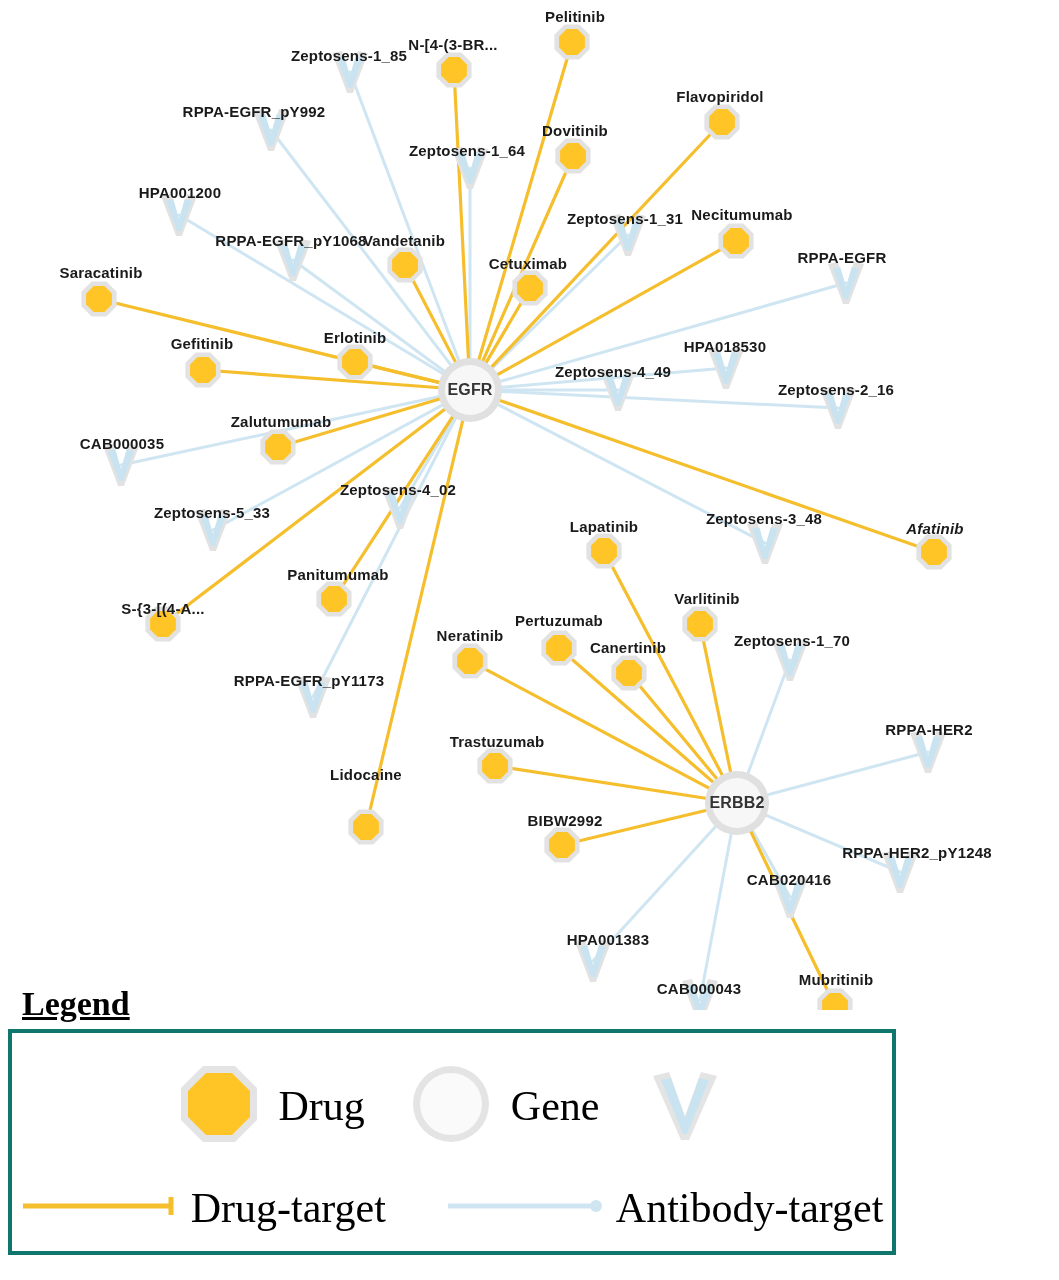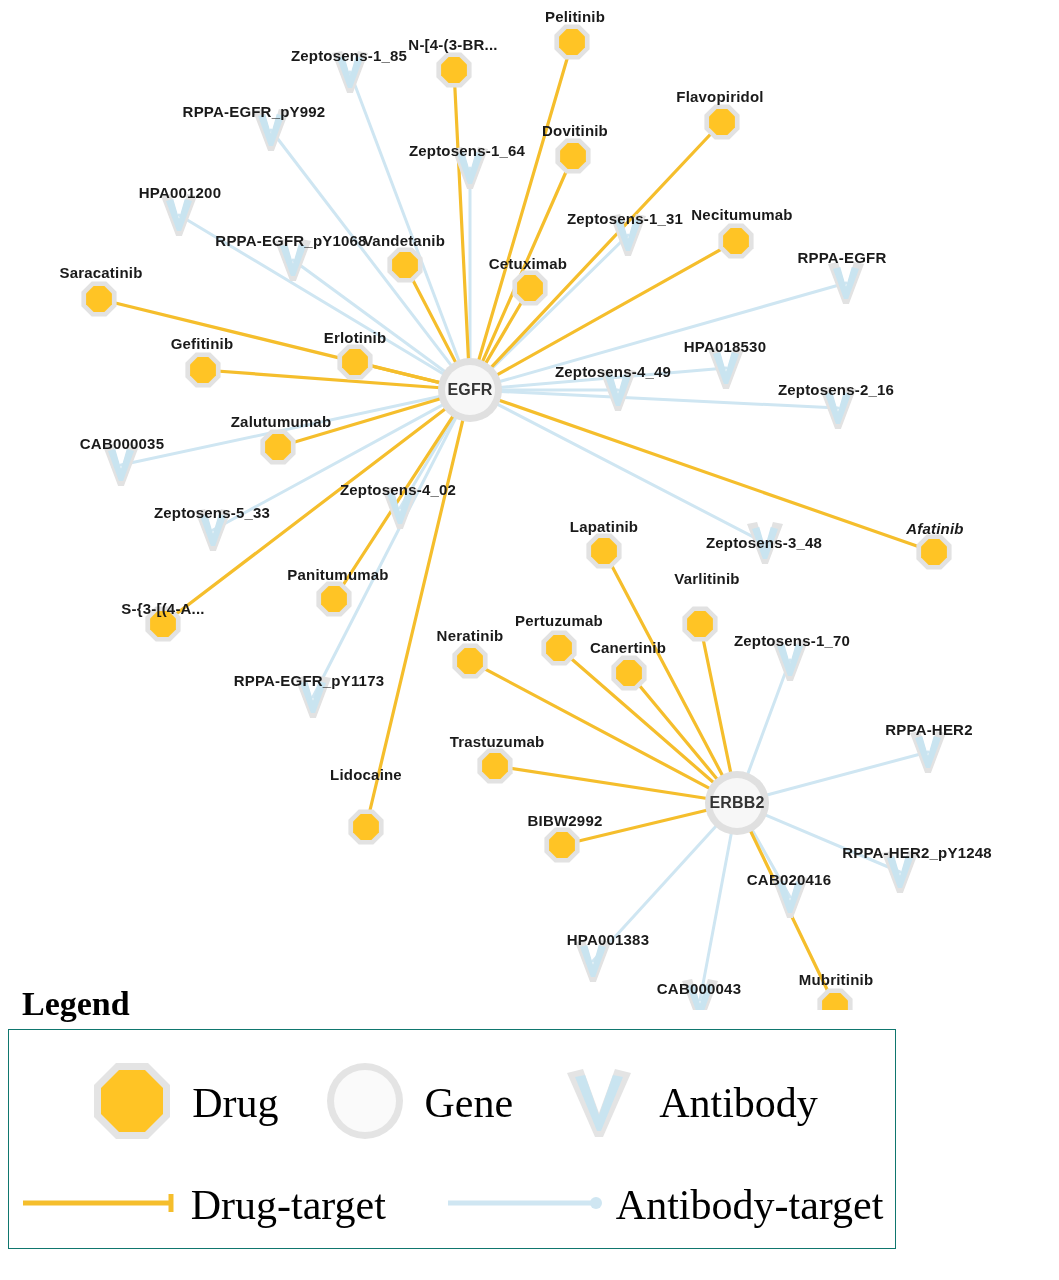--- a/index.html
+++ b/index.html
@@ -39,32 +39,33 @@
   .gene-label {
     font-size: 16px;
     font-weight: bold;
     color: #333;
   }
   .legend-wrap {
     position: absolute;
     left: 0;
     top: 985px;
     width: 904px;
+    text-decoration: underline;
   }
   .legend-title {
     font-family: "Liberation Serif", serif;
     font-size: 34px;
     font-weight: bold;
     color: #000;
     margin-left: 22px;
     margin-bottom: 6px;
   }
   .legend-box {
     margin: 0 8px;
-    border: 1px solid #0f766e;
+    border: 4px solid #0f766e;
     height: 218px;
     position: relative;
     background: #fff;
   }
   .legend-row-1 {
     position: absolute;
     top: 18px;
     left: 0;
     width: 100%;
     height: 110px;
@@ -255,21 +256,21 @@
       <div class="node-label" style="left: 742px; top: 214px;">Necitumumab</div>
       <div class="node-label" style="left: 404px; top: 240px;">Vandetanib</div>
       <div class="node-label" style="left: 528px; top: 263px;">Cetuximab</div>
       <div class="node-label" style="left: 101px; top: 272px;">Saracatinib</div>
       <div class="node-label" style="left: 355px; top: 337px;">Erlotinib</div>
       <div class="node-label" style="left: 202px; top: 343px;">Gefitinib</div>
       <div class="node-label" style="left: 281px; top: 421px;">Zalutumumab</div>
       <div class="node-label" style="left: 935px; top: 528px; font-style: italic;">Afatinib</div>
       <div class="node-label" style="left: 604px; top: 526px;">Lapatinib</div>
       <div class="node-label" style="left: 338px; top: 574px;">Panitumumab</div>
-      <div class="node-label" style="left: 707px; top: 578px;">Varlitinib</div>
+      <div class="node-label" style="left: 707px; top: 598px;">Varlitinib</div>
       <div class="node-label" style="left: 163px; top: 608px;">S-{3-[(4-A...</div>
       <div class="node-label" style="left: 559px; top: 620px;">Pertuzumab</div>
       <div class="node-label" style="left: 470px; top: 635px;">Neratinib</div>
       <div class="node-label" style="left: 628px; top: 647px;">Canertinib</div>
       <div class="node-label" style="left: 497px; top: 741px;">Trastuzumab</div>
       <div class="node-label" style="left: 366px; top: 774px;">Lidocaine</div>
       <div class="node-label" style="left: 565px; top: 820px;">BIBW2992</div>
       <div class="node-label" style="left: 836px; top: 979px;">Mubritinib</div>
       <div class="node-label" style="left: 349px; top: 55px;">Zeptosens-1_85</div>
       <div class="node-label" style="left: 254px; top: 111px;">RPPA-EGFR_pY992</div>
@@ -277,21 +278,21 @@
       <div class="node-label" style="left: 180px; top: 192px;">HPA001200</div>
       <div class="node-label" style="left: 625px; top: 218px;">Zeptosens-1_31</div>
       <div class="node-label" style="left: 291px; top: 240px;">RPPA-EGFR_pY1068</div>
       <div class="node-label" style="left: 842px; top: 257px;">RPPA-EGFR</div>
       <div class="node-label" style="left: 725px; top: 346px;">HPA018530</div>
       <div class="node-label" style="left: 613px; top: 371px;">Zeptosens-4_49</div>
       <div class="node-label" style="left: 836px; top: 389px;">Zeptosens-2_16</div>
       <div class="node-label" style="left: 122px; top: 443px;">CAB000035</div>
       <div class="node-label" style="left: 398px; top: 489px;">Zeptosens-4_02</div>
       <div class="node-label" style="left: 212px; top: 512px;">Zeptosens-5_33</div>
-      <div class="node-label" style="left: 764px; top: 542px;">Zeptosens-3_48</div>
+      <div class="node-label" style="left: 764px; top: 518px;">Zeptosens-3_48</div>
       <div class="node-label" style="left: 792px; top: 640px;">Zeptosens-1_70</div>
       <div class="node-label" style="left: 309px; top: 680px;">RPPA-EGFR_pY1173</div>
       <div class="node-label" style="left: 929px; top: 729px;">RPPA-HER2</div>
       <div class="node-label" style="left: 917px; top: 852px;">RPPA-HER2_pY1248</div>
       <div class="node-label" style="left: 789px; top: 879px;">CAB020416</div>
       <div class="node-label" style="left: 592px; top: 939px; padding-left: 32px;">HPA001383</div>
       <div class="node-label" style="left: 699px; top: 988px;">CAB000043</div>
       <div class="node-label gene-label" style="left: 470px; top: 390px;">EGFR</div>
       <div class="node-label gene-label" style="left: 737px; top: 803px;">ERBB2</div>
     </div>
@@ -322,21 +323,20 @@
         <span class="legend-text">Gene</span>
       </div>
 
       <div class="legend-item">
         <span>
           <svg width="92" height="92" viewBox="0 0 92 92">
             <path d="M14,18 L30,14 L46,58 L62,14 L78,18 L50,82 L42,82 Z" fill="#e4e4e4"></path>
             <path d="M22,22 L32,20 L46,60 L60,20 L70,22 L48,76 L44,76 Z" fill="#c9e4f0"></path>
           </svg>
         </span>
-        <span class="legend-text">Antibody</span>
       </div>
     </div>
 
     <div class="legend-row-2">
       <div class="legend-line-item">
         <span>
           <svg width="160" height="24" viewBox="0 0 160 24">
             <line x1="2" y1="12" x2="148" y2="12" stroke="#F5BE2C" stroke-width="5"></line>
             <line x1="150" y1="3" x2="150" y2="21" stroke="#F5BE2C" stroke-width="5"></line>
           </svg>

